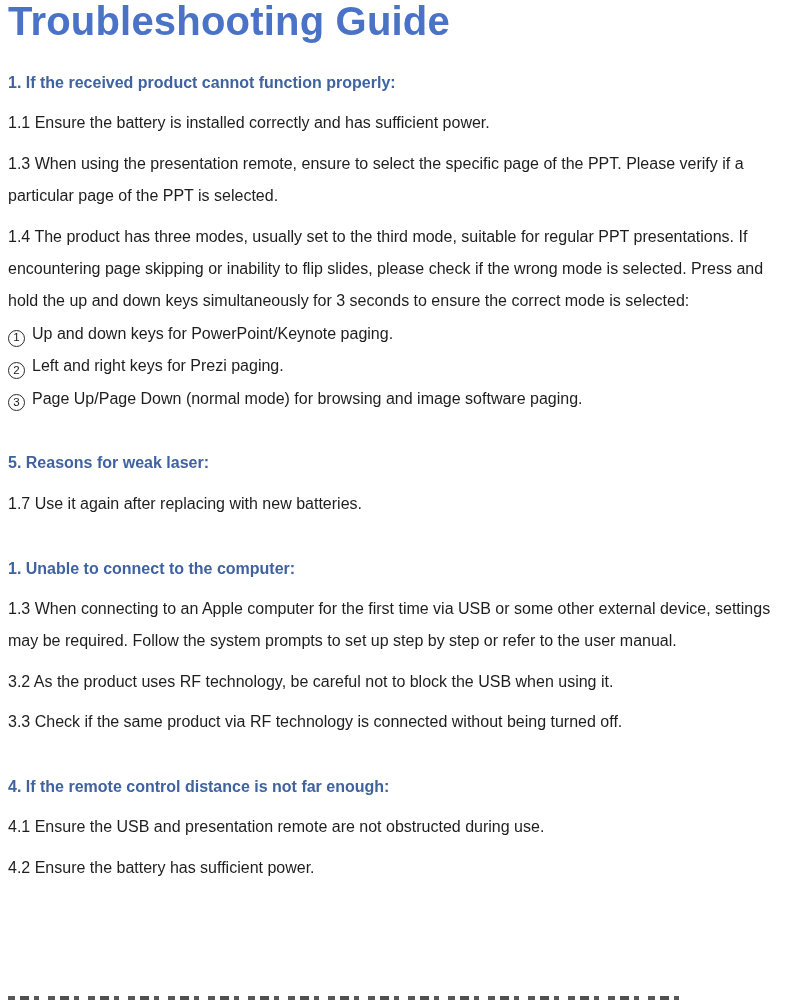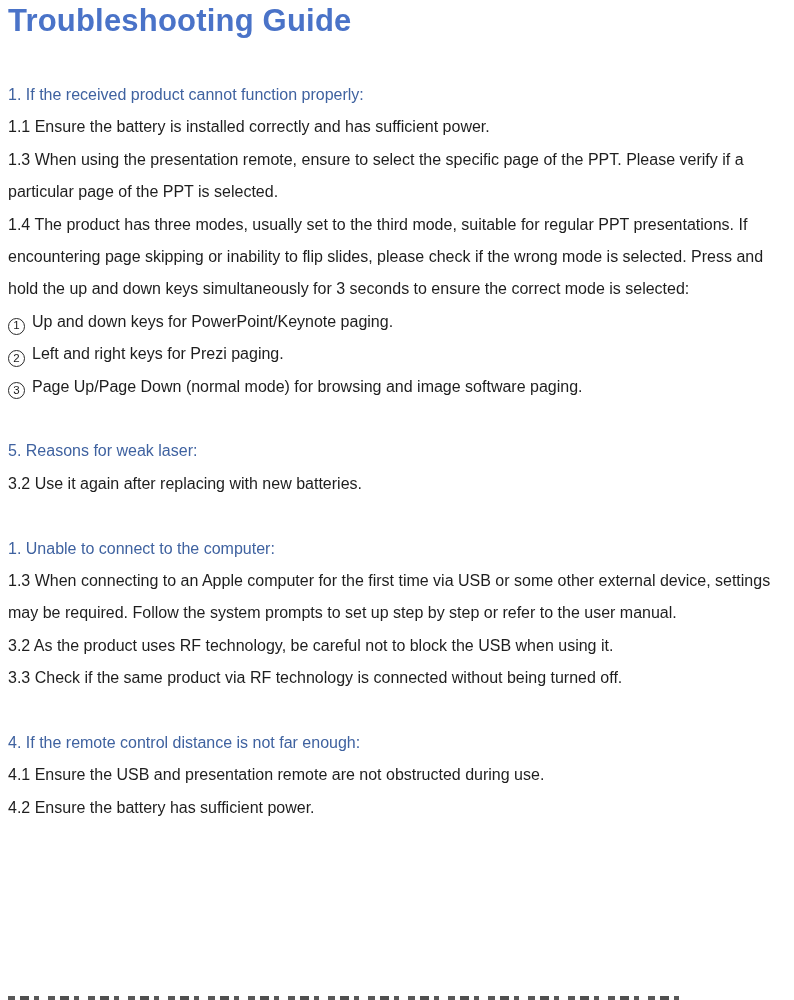--- a/index.html
+++ b/index.html
@@ -16,34 +16,34 @@
     height: 1000px;
     overflow: hidden;
     background: var(--background);
     padding: 3px 2px 0 8px;
     font-family: "Liberation Sans", "DejaVu Sans", sans-serif;
     font-size: 16px;
     line-height: 32.4px;
     color: var(--body_text);
   }
   .doc-title {
-    font-size: 31px;
+    font-size: 40px;
     font-weight: bold;
     line-height: 36px;
     color: var(--title);
     letter-spacing: 0.2px;
-    margin-bottom: 40px;
+    margin-bottom: 28px;
   }
   .section + .section { margin-top: 32.4px; }
   .section-heading {
-    font-weight: normal;
+    font-weight: bold;
     color: var(--section_heading);
     line-height: 32.4px;
   }
-  .para { line-height: 32.4px; }
+  .para { line-height: 32.4px; margin-top: 8px; }
   .num-list-item { line-height: 32.4px; white-space: nowrap; }
   .circle-marker {
     display: inline-flex;
     align-items: center;
     justify-content: center;
     width: 17px;
     height: 17px;
     border: 1.4px solid #2a2a2a;
     border-radius: 50%;
     font-size: 11.5px;
@@ -77,21 +77,21 @@
     <p class="para">1.1 Ensure the battery is installed correctly and has sufficient power.</p>
     <p class="para">1.3 When using the presentation remote, ensure to select the specific page of the PPT. Please verify if a particular page of the PPT is selected.</p>
     <p class="para">1.4 The product has three modes, usually set to the third mode, suitable for regular PPT presentations. If encountering page skipping or inability to flip slides, please check if the wrong mode is selected. Press and hold the up and down keys simultaneously for 3 seconds to ensure the correct mode is selected:</p>
     <div class="num-list-item"><span class="circle-marker">1</span><span>Up and down keys for PowerPoint/Keynote paging.</span></div>
     <div class="num-list-item"><span class="circle-marker">2</span><span>Left and right keys for Prezi paging.</span></div>
     <div class="num-list-item"><span class="circle-marker">3</span><span>Page Up/Page Down (normal mode) for browsing and image software paging.</span></div>
   </div>
 
   <div class="section">
     <div class="section-heading">5. Reasons for weak laser:</div>
-    <p class="para">3.2 Use it again after replacing with new batteries.</p>
+    <p class="para">1.7 Use it again after replacing with new batteries.</p>
   </div>
 
   <div class="section">
     <div class="section-heading">1. Unable to connect to the computer:</div>
     <p class="para">1.3 When connecting to an Apple computer for the first time via USB or some other external device, settings may be required. Follow the system prompts to set up step by step or refer to the user manual.</p>
     <p class="para">3.2 As the product uses RF technology, be careful not to block the USB when using it.</p>
     <p class="para">3.3 Check if the same product via RF technology is connected without being turned off.</p>
   </div>
 
   <div class="section">

